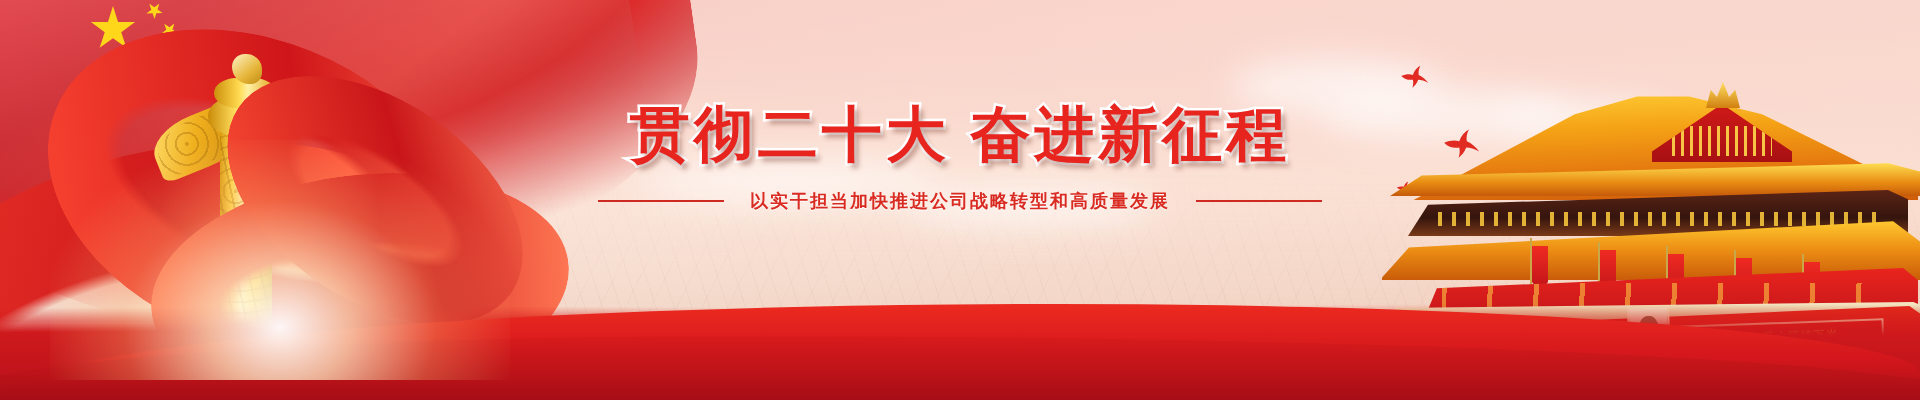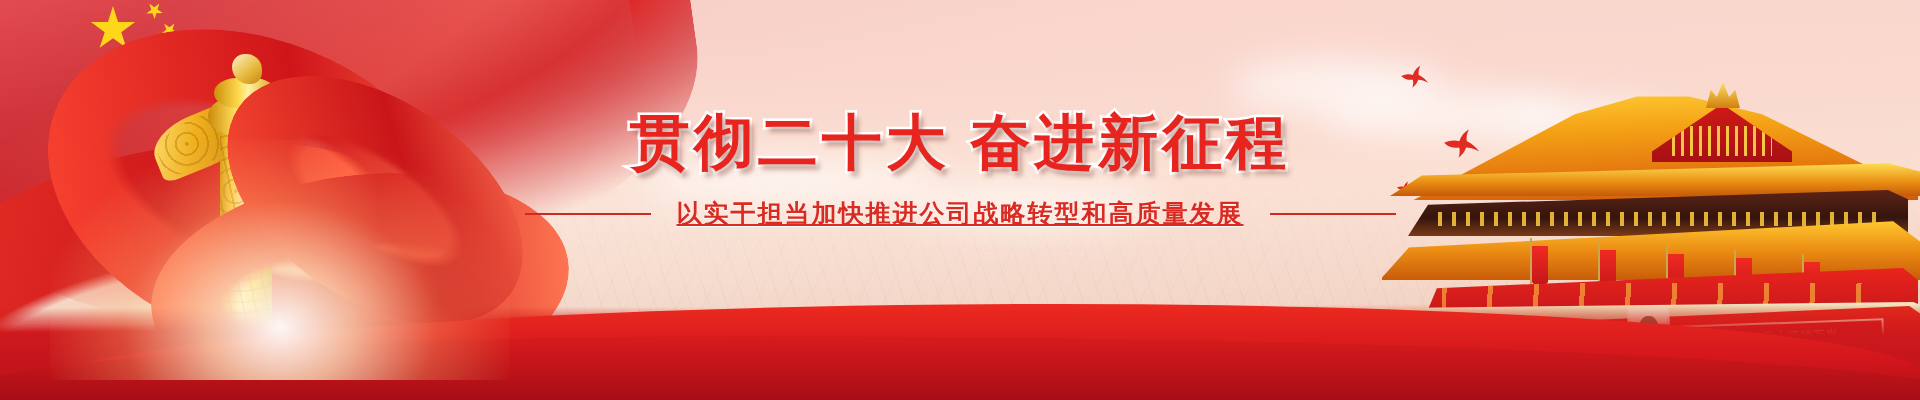--- a/index.html
+++ b/index.html
@@ -270,35 +270,34 @@
                radial-gradient(circle at 14% 66%, #7b955a 0 20px, transparent 21px);
     opacity:.92;
   }
 
   
   .textblock{position:absolute;left:0;right:0;top:96px;text-align:center;z-index:30;}
   .title{
     font-family:"Liberation Sans","DejaVu Sans",sans-serif;
     font-size:60px;font-weight:bold;letter-spacing:4px;
     color:#e8241f;
-    margin:12px;line-height:1.15;
+    margin:4px;line-height:1.15;
     -webkit-text-stroke:5px #ffffff;
     paint-order:stroke fill;
     text-shadow:4px 5px 5px rgba(120,55,40,.42);
   }
   .subrow{
     display:flex;align-items:center;justify-content:center;gap:26px;
     margin-top:20px;
   }
   .rule{width:126px;height:2px;background:#cf2a22;}
   .subtitle{
-    font-size:25px;letter-spacing:2px;color:#d92b22;font-weight:bold;
+    font-size:18px;letter-spacing:2px;color:#d92b22;font-weight:bold;
     white-space:nowrap;
     text-shadow:0 1px 0 rgba(255,255,255,.85);
-    text-decoration:underline;
   }
 </style>
 </head>
 <body>
 
 <div class="banner">
 
   <div class="sky-warm"></div>
   <div class="mountains"></div>
   <div class="texture"></div>

